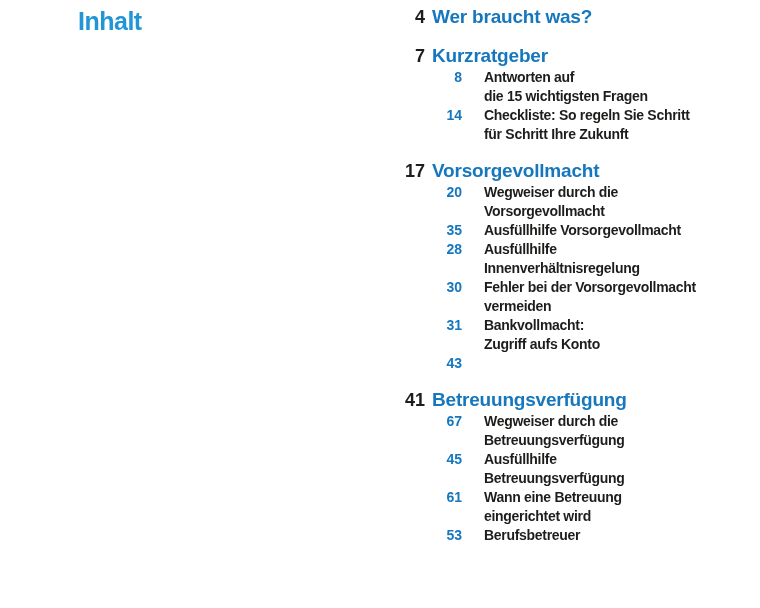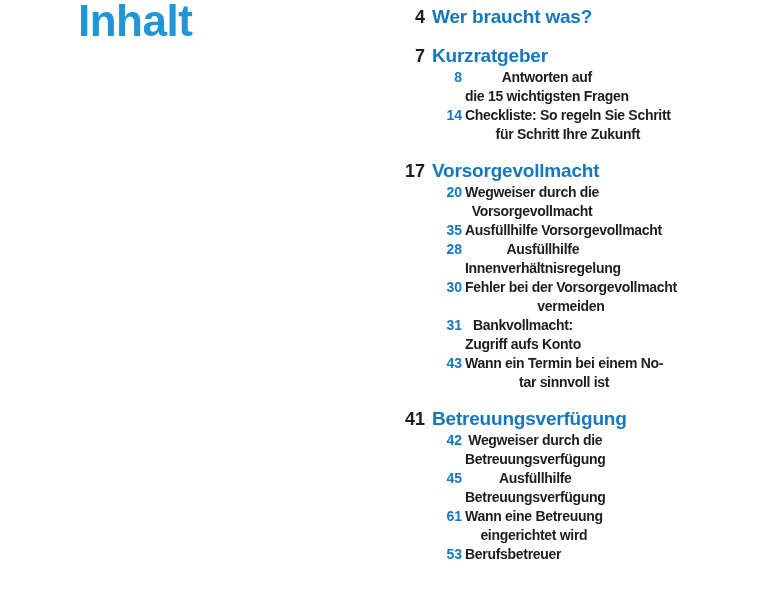--- a/index.html
+++ b/index.html
@@ -11,21 +11,21 @@
     overflow: hidden;
     font-family: "Liberation Sans", sans-serif;
     font-weight: 700;
     -webkit-font-smoothing: antialiased;
   }
 
   .page-title {
     position: absolute;
     left: 78px;
     top: 0px;
-    font-size: 44px;
+    font-size: 25px;
     line-height: 42px;
     letter-spacing: -0.5px;
     color: #2196d6;
   }
 
   .toc {
     position: absolute;
     left: 398px;
     top: 5px;
     width: 358px;
@@ -58,25 +58,24 @@
     line-height: 19px;
   }
   .entry-num {
     width: 64px;
     flex-shrink: 0;
     text-align: right;
     font-size: 14px;
     color: #1577bd;
   }
   .entry-text {
-    margin-left: 3px;
+    margin-left: 22px;
     font-size: 14px;
     letter-spacing: -0.3px;
     color: #1d1d1b;
-    text-align: center;
   }
 </style>
 </head>
 <body>
 
 <div class="page-title">Inhalt</div>
 
 <div class="toc">
     <div class="toc-section">
       <div class="section-head">
@@ -118,30 +117,29 @@
       <div class="entry">
         <span class="entry-num">30</span>
         <span class="entry-text">Fehler bei der Vorsorgevollmacht<br>vermeiden</span>
       </div>
       <div class="entry">
         <span class="entry-num">31</span>
         <span class="entry-text">Bankvollmacht:<br>Zugriff aufs Konto</span>
       </div>
       <div class="entry">
         <span class="entry-num">43</span>
-        <span class="entry-text">Wann ein Termin bei einem No-<br>tar sinnvoll ist</span>
       </div>
     </div>
     <div class="toc-section">
       <div class="section-head">
         <span class="sec-num">41</span>
         <span class="sec-title">Betreuungsverfügung</span>
       </div>
       <div class="entry">
-        <span class="entry-num">42</span>
+        <span class="entry-num">67</span>
         <span class="entry-text">Wegweiser durch die<br>Betreuungsverfügung</span>
       </div>
       <div class="entry">
         <span class="entry-num">45</span>
         <span class="entry-text">Ausfüllhilfe<br>Betreuungsverfügung</span>
       </div>
       <div class="entry">
         <span class="entry-num">61</span>
         <span class="entry-text">Wann eine Betreuung<br>eingerichtet wird</span>
       </div>

